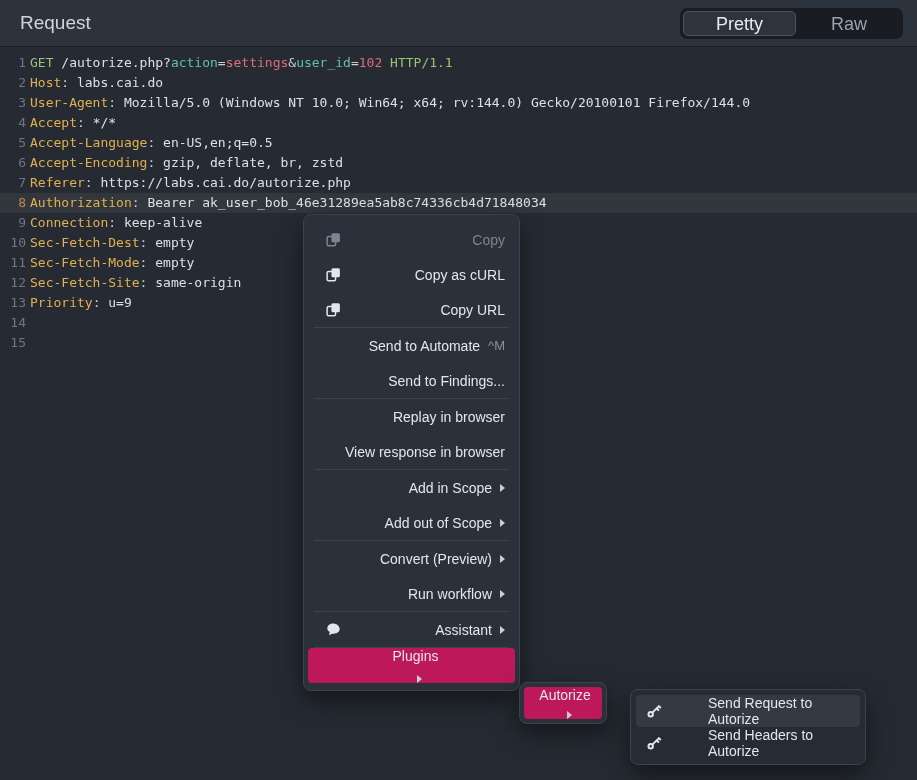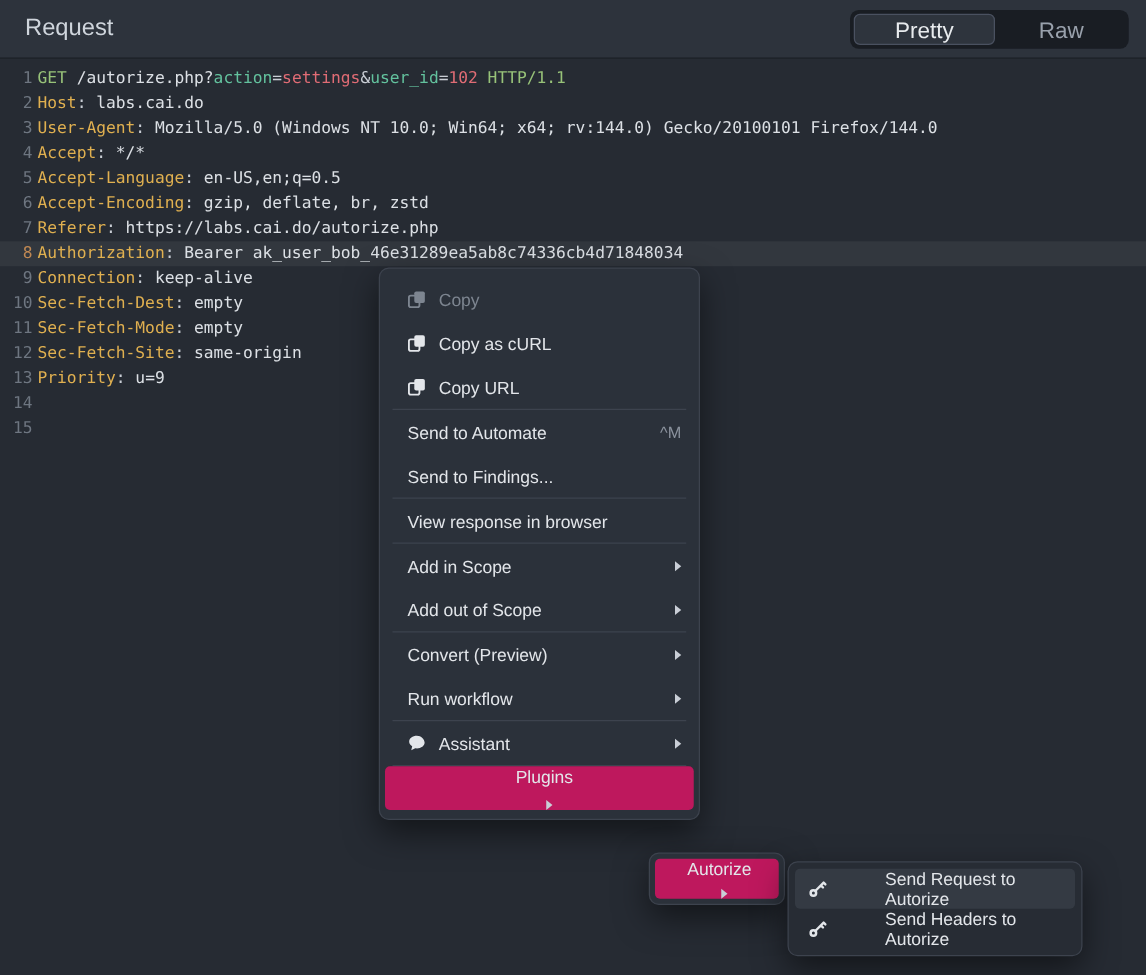--- a/index.html
+++ b/index.html
@@ -50,41 +50,41 @@
 
   
   .menu {
     position:absolute;
     background:#2b313a;
     border:1px solid #3d434e;
     border-radius:8px;
     box-shadow:0 10px 26px rgba(0,0,0,.5);
     font-size:14px; color:#e3e6ea;
   }
-  #context-menu { left:303px; top:214px; width:257px; padding:7px 0; }
+  #context-menu { left:303px; top:214px; width:217px; padding:7px 0;text-align:right; }
   .menu-item {
     height:35px; display:flex; align-items:center;
     padding:0 10px 0 18px; margin:0 4px; border-radius:4px;
     cursor:default;
   }
   .menu-item.disabled { color:#7d8590; }
   .menu-item.highlight { background:#be185d;flex-direction:column; }
   .mi-icon { width:15px; height:15px; margin-right:10px; display:flex; align-items:center; flex:none; }
   .mi-icon svg { display:block; }
   .mi-label { flex:1; }
   .mi-shortcut { color:#8a919c; font-size:13px; margin-left:8px; }
   .mi-caret {
     width:0; height:0; margin-left:8px; flex:none;
     border-left:5px solid #c9ced6;
     border-top:4.5px solid transparent;
     border-bottom:4.5px solid transparent;
   }
   .menu-divider { height:1px; background:#3d434e; margin:0 10px; }
 
-  #plugins-submenu { left:519px; top:682px; width:109px; padding:4px; }
+  #plugins-submenu { left:519px; top:682px; width:88px; padding:4px; }
   #plugins-submenu .menu-item { height:32px; margin:0; padding:0 8px 0 12px; }
 
   #autorize-submenu { left:630px; top:689px; width:236px; padding:5px; background:#272c34; }
   #autorize-submenu .menu-item { height:32px; margin:0; padding:0 10px;gap:36px; }
   #autorize-submenu .menu-item.hovered { background:#343a43; }
   #autorize-submenu .mi-icon { width:16px; height:16px; }
 </style>
 </head>
 <body>
 
@@ -145,20 +145,23 @@
     <div class="menu-divider"></div>
     <div class="menu-item">
       <span class="mi-label">Send to Automate</span>
       <span class="mi-shortcut">^M</span>
     </div>
     <div class="menu-item">
       <span class="mi-label">Send to Findings...</span>
     </div>
     <div class="menu-divider"></div>
     <div class="menu-item">
+      <span class="mi-label">Replay in browser</span>
+    </div>
+    <div class="menu-item">
       <span class="mi-label">View response in browser</span>
     </div>
     <div class="menu-divider"></div>
     <div class="menu-item">
       <span class="mi-label">Add in Scope</span>
       <span class="mi-caret"></span>
     </div>
     <div class="menu-item">
       <span class="mi-label">Add out of Scope</span>
       <span class="mi-caret"></span>

